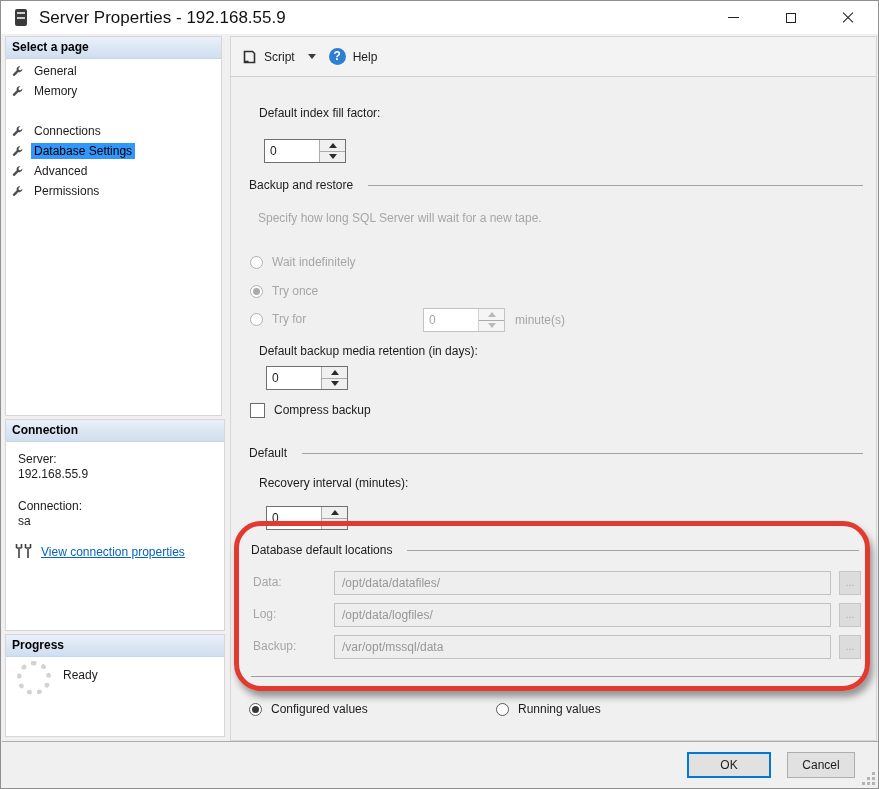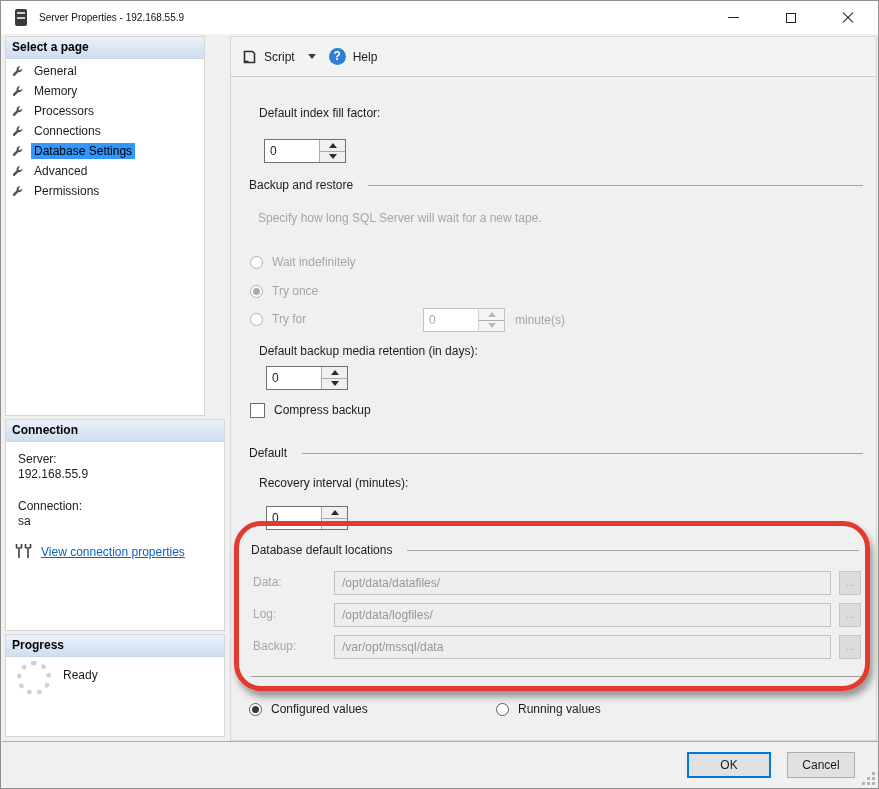--- a/index.html
+++ b/index.html
@@ -3,21 +3,21 @@
 <meta charset="utf-8">
 <style>
   html,body{margin:0;padding:0;background:#fff;}
   *{box-sizing:border-box;font-family:"Liberation Sans",sans-serif;}
   #stage{position:relative;width:879px;height:789px;background:#F0F0F0;border:1px solid #8f8f8f;overflow:hidden;font-size:12px;color:#1c1c1c;}
   .abs{position:absolute;}
   .nowrap{white-space:nowrap;}
 
   
   .titlebar{left:0;top:0;width:877px;height:33px;background:#ffffff;}
-  .title-text{left:38px;top:0;height:33px;line-height:33px;font-size:10px;color:#111;}
+  .title-text{left:38px;top:0;height:33px;line-height:33px;font-size:17px;color:#111;}
   .srv-icon{left:14px;top:8px;width:12px;height:17px;background:#3a3a3a;border-radius:2px;}
   .srv-icon i{position:absolute;left:2px;width:8px;height:2px;background:#cfcfcf;}
   .winbtn{top:0;width:40px;height:33px;display:flex;align-items:center;justify-content:center;}
   .glyph-min{width:11px;height:1px;background:#222;}
   .glyph-max{width:10px;height:10px;border:1px solid #222;background:transparent;}
   .glyph-close{position:relative;width:12px;height:12px;}
   .glyph-close::before,.glyph-close::after{content:"";position:absolute;left:-1px;top:5px;width:14px;height:1px;background:#222;}
   .glyph-close::before{transform:rotate(45deg);}
   .glyph-close::after{transform:rotate(-45deg);}
 
@@ -101,46 +101,40 @@
       </div>
     <div class="abs winbtn" style="left:770px">
         <div class="glyph-max"></div>
       </div>
     <div class="abs winbtn" style="left:827px">
         <div class="glyph-close"></div>
       </div>
   </div>
 
   
-  <div class="abs panel" style="left:4px;top:35px;width:200px;height:380px">
+  <div class="abs panel" style="left:4px;top:35px;width:217px;height:380px">
     <div class="panel-h">Select a page</div>
   </div>
   <svg width="0" height="0">
       <defs>
     <path id="wrenchP" d="M13.9 4.2a3.6 3.6 0 0 1-4.8 4.3L4.6 13.1a1.45 1.45 0 1 1-2-2.1L7.1 6.5a3.6 3.6 0 0 1 4.3-4.8L9.3 3.8l.4 2.4 2.4.4z"></path>
   </defs>
     </svg>
 
   <div class="abs side-item" style="top:60px">
     <svg class="wrench" viewBox="0 0 16 16">
         <use href="#wrenchP" fill="#4d4d4d"></use>
       </svg>
     <span class="txt">General</span>
   </div>
   <div class="abs side-item" style="top:80px">
     <svg class="wrench" viewBox="0 0 16 16">
         <use href="#wrenchP" fill="#4d4d4d"></use>
       </svg>
     <span class="txt">Memory</span>
-  </div>
-  <div class="abs side-item" style="top:100px">
-    <svg class="wrench" viewBox="0 0 16 16">
-        <use href="#wrenchP" fill="#4d4d4d"></use>
-      </svg>
-    <span class="txt">Processors</span>
   </div>
   <div class="abs side-item" style="top:120px">
     <svg class="wrench" viewBox="0 0 16 16">
         <use href="#wrenchP" fill="#4d4d4d"></use>
       </svg>
     <span class="txt">Connections</span>
   </div>
   <div class="abs side-item sel" style="top:140px">
     <svg class="wrench" viewBox="0 0 16 16">
         <use href="#wrenchP" fill="#4d4d4d"></use>

